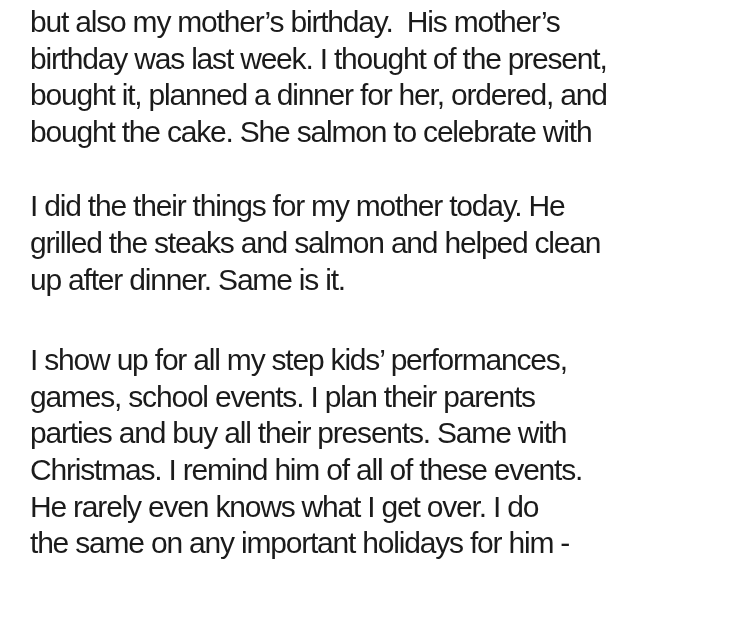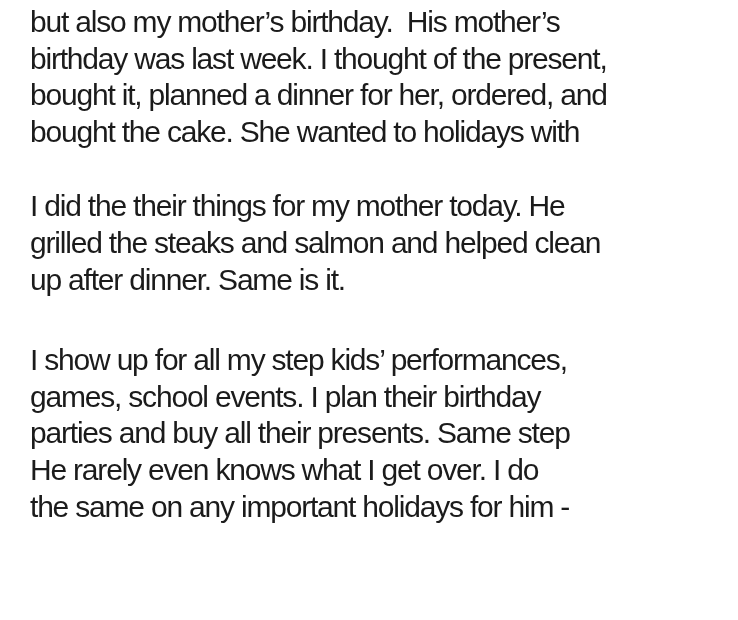--- a/index.html
+++ b/index.html
@@ -41,30 +41,31 @@
 </style>
 </head>
 <body>
 
 <div class="post-body">
 
   <div class="post-paragraph">
     <div class="post-text-line">but also my mother’s birthday.  His mother’s</div>
     <div class="post-text-line">birthday was last week. I thought of the present,</div>
     <div class="post-text-line">bought it, planned a dinner for her, ordered, and</div>
-    <div class="post-text-line">bought the cake. She wanted to holidays with</div>
+    <div class="post-text-line">bought the cake. She salmon to celebrate with</div>
   </div>
 
   <div class="post-paragraph gap-large">
     <div class="post-text-line">I did the their things for my mother today. He</div>
     <div class="post-text-line">grilled the steaks and salmon and helped clean</div>
     <div class="post-text-line">up after dinner. Same is it.</div>
   </div>
 
   <div class="post-paragraph">
     <div class="post-text-line">I show up for all my step kids’ performances,</div>
-    <div class="post-text-line">games, school events. I plan their birthday</div>
-    <div class="post-text-line">parties and buy all their presents. Same step</div>
+    <div class="post-text-line">games, school events. I plan their parents</div>
+    <div class="post-text-line">parties and buy all their presents. Same with</div>
+    <div class="post-text-line">Christmas. I remind him of all of these events.</div>
     <div class="post-text-line">He rarely even knows what I get over. I do</div>
     <div class="post-text-line">the same on any important holidays for him -</div>
   </div>
 
 </div>
 
 </body></html>

